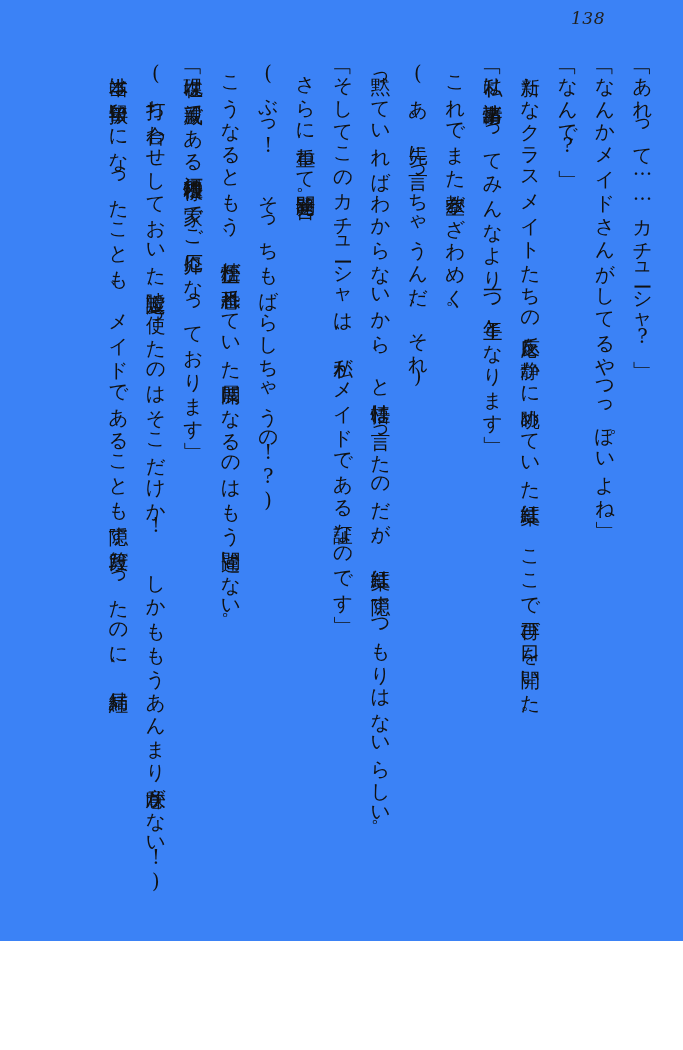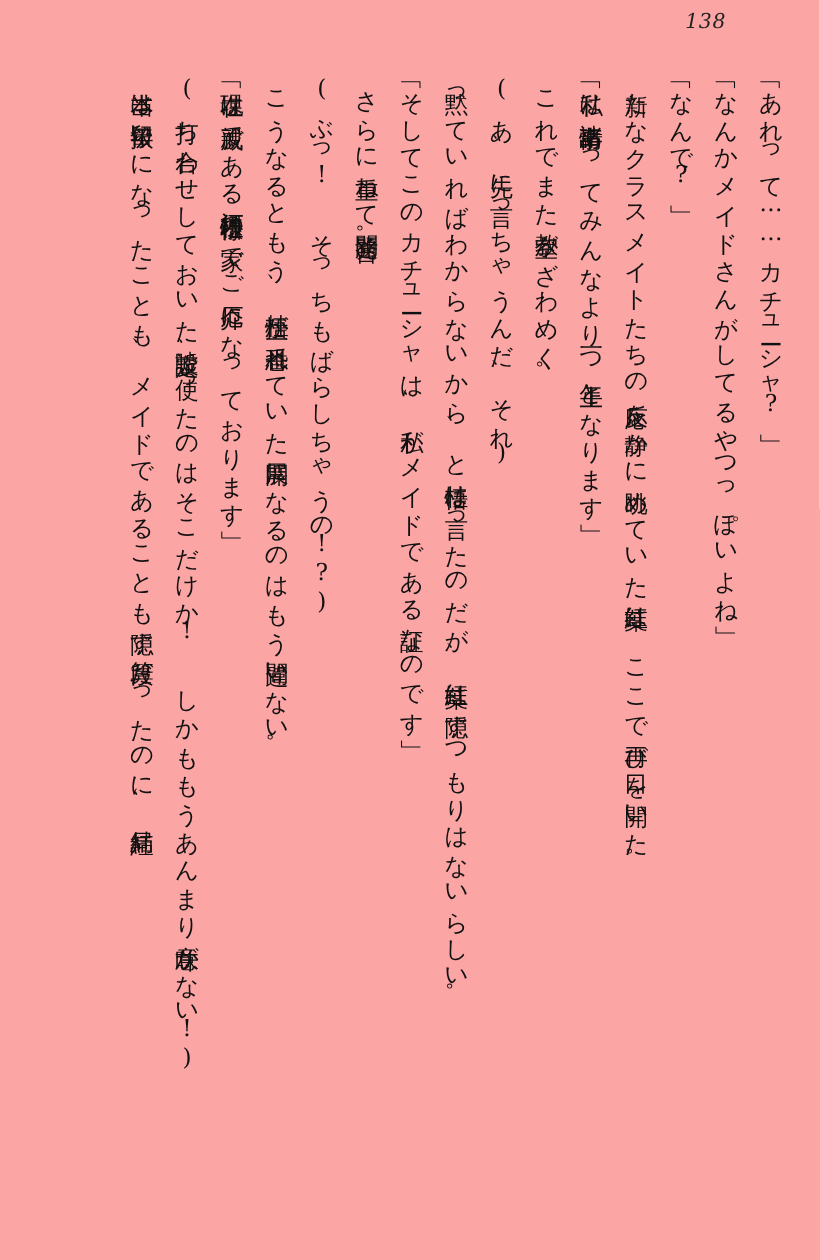--- a/index.html
+++ b/index.html
@@ -10,22 +10,22 @@
   body {
     width: 683px;
     height: 1050px;
     overflow: hidden;
     font-family: "DejaVu Serif", "Liberation Serif", serif;
     color: #1a1a1a;
   }
   .page {
     position: relative;
     width: 683px;
-    height: 1050px;
-    background: #fca5a5;
+    height: 941px;
+    background: #3b82f6;
     box-sizing: border-box;
   }
   .page-number {
     position: absolute;
     top: 8px;
     right: 78px;
     font-family: "DejaVu Serif", "Liberation Serif", serif;
     font-style: italic;
     font-size: 17px;
     color: #222;

